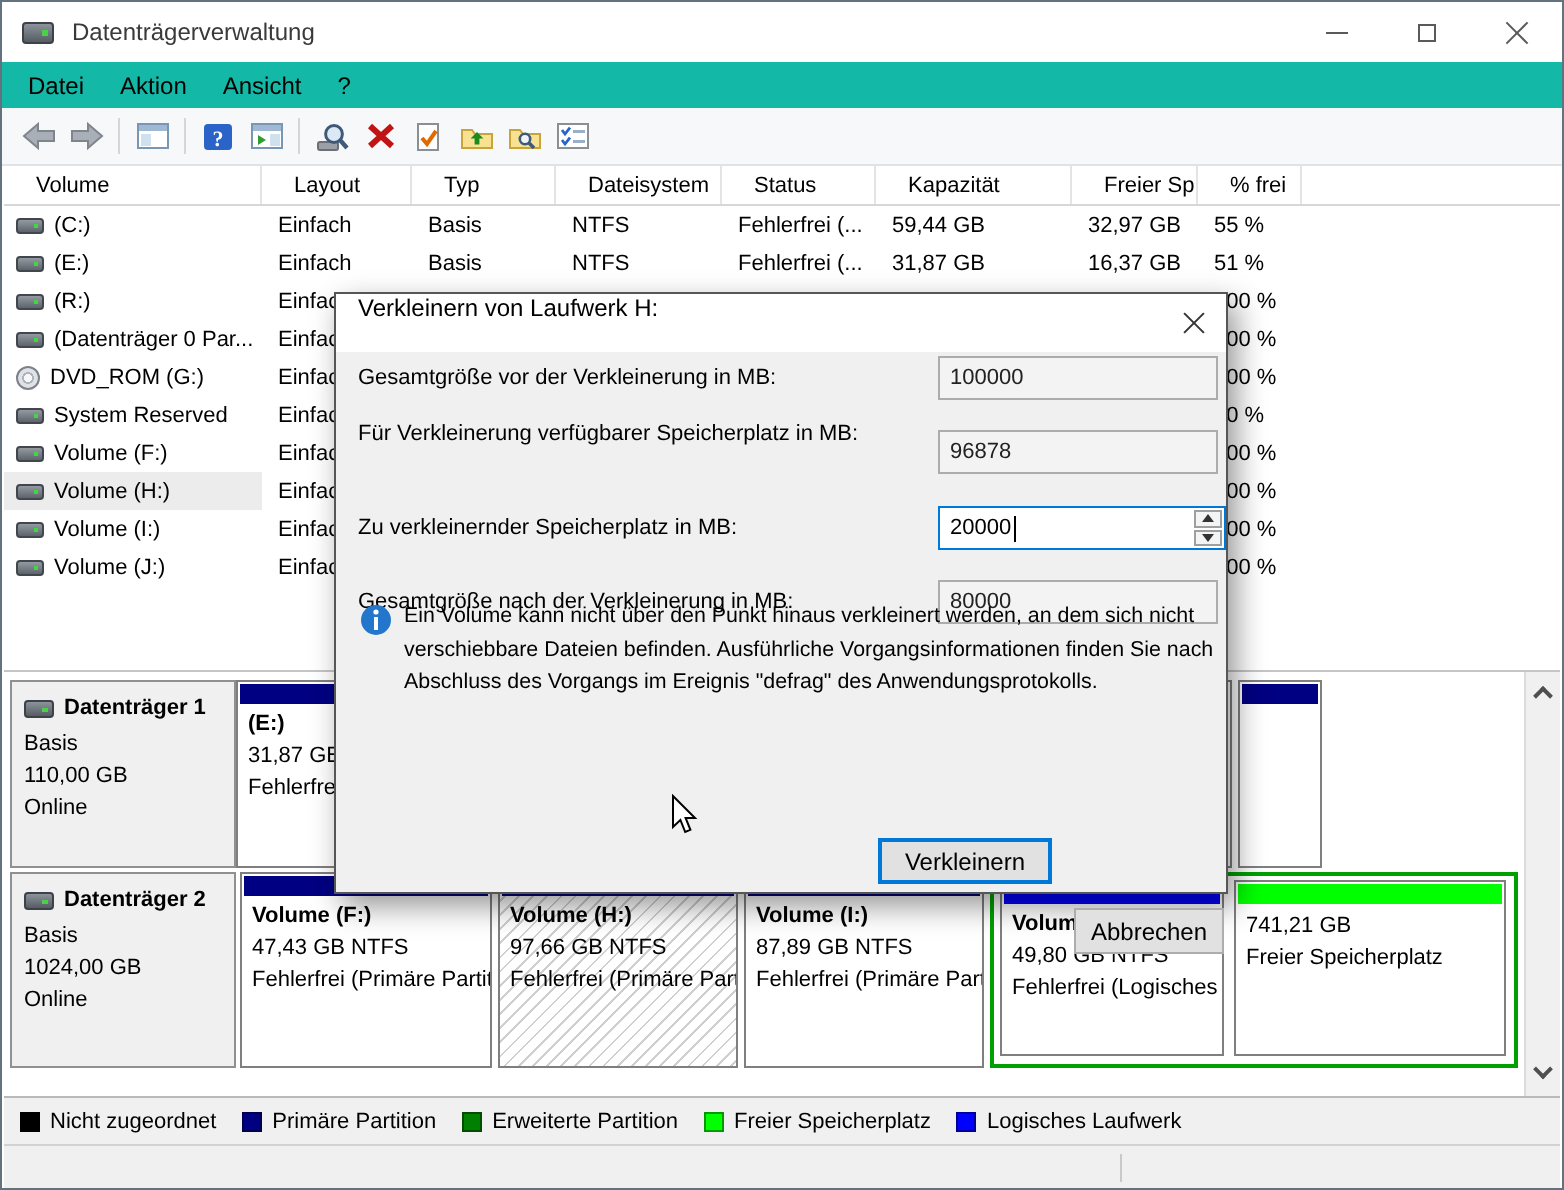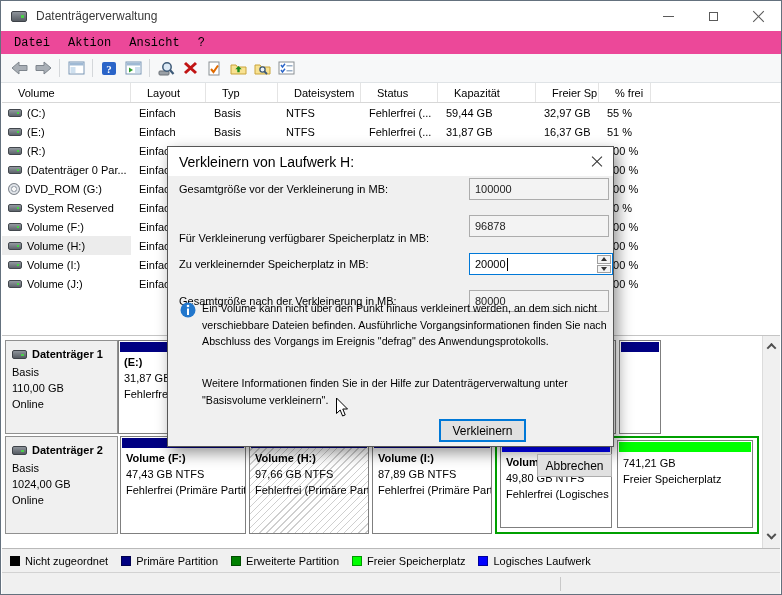--- a/index.html
+++ b/index.html
@@ -13,21 +13,21 @@
   .app-ico::after{content:"";position:absolute;right:2px;top:3px;width:3px;height:3px;background:#49d149;}
   .title-text{margin-left:9px;font-size:12px;color:#3a3a3a;}
   .win-btns{position:absolute;right:0;top:0;height:30px;display:flex;}
   .wbtn{width:45px;height:30px;display:flex;align-items:center;justify-content:center;}
   .g-min{width:11px;height:1px;background:#5a5a5a;}
   .g-max{width:9px;height:9px;border:1px solid #5a5a5a;}
   .g-x{position:relative;width:13px;height:13px;}
   .g-x::before,.g-x::after{content:"";position:absolute;left:-1px;top:6px;width:15px;height:1px;background:#5a5a5a;}
   .g-x::before{transform:rotate(45deg);} .g-x::after{transform:rotate(-45deg);}
   
-  .menubar{position:absolute;top:30px;left:0;right:0;height:23px;background:#ec4899;display:flex;align-items:center;font-size:12px;padding-left:4px;font-family:Liberation Mono, monospace;}
+  .menubar{position:absolute;top:30px;left:0;right:0;height:23px;background:#14b8a6;display:flex;align-items:center;font-size:12px;padding-left:4px;}
   .menu-item{padding:3px 9px;}
   .toolbar{position:absolute;top:53px;left:0;right:0;height:29px;background:#f7f8f9;border-bottom:1px solid #dfe3e6;
            display:flex;align-items:center;padding-left:6px;}
   .tbtn{width:24px;height:23px;display:flex;align-items:center;justify-content:center;}
   .tsep{width:1px;height:18px;background:#d4d7da;margin:0 4px;}
   
   .listpane{position:absolute;top:82px;left:1px;right:1px;height:252px;background:#fff;}
   .lheader,.vrow{display:grid;grid-template-columns:129px 75px 72px 83px 77px 98px 63px 52px 1fr;font-size:11px;align-items:center;}
   .lheader{height:20px;border-bottom:1px solid #d7d7d7;}
   .hc{height:100%;display:flex;align-items:center;padding-left:16px;border-right:1px solid #e4e4e4;white-space:nowrap;overflow:hidden;}
@@ -64,21 +64,21 @@
   
   .legend{position:absolute;top:547px;left:1px;right:1px;height:24px;background:#f0f0f0;border-top:1px solid #b9b9b9;
           display:flex;align-items:center;padding-left:8px;font-size:11px;}
   .lg-item{display:flex;align-items:center;margin-right:13px;white-space:nowrap;}
   .lg-sq{width:10px;height:10px;margin-right:5px;border:1px solid rgba(0,0,0,.4);}
   .statusbar{position:absolute;top:571px;left:1px;right:1px;height:22px;background:#f0f0f0;border-top:1px solid #d2d2d2;}
   .sb-div{position:absolute;left:558px;top:4px;bottom:3px;width:1px;background:#c9c9c9;}
   
   .dialog{position:absolute;left:166px;top:145px;width:447px;height:301px;background:#f0f0f0;
           border:1px solid #565656;box-shadow:4px 6px 14px rgba(0,0,0,.42);z-index:10;font-size:11px;}
-  .dlg-title{height:29px;background:#fff;display:flex;align-items:center;padding-left:11px;font-size:14px;}
+  .dlg-title{height:29px;background:#fff;display:flex;align-items:flex-start;padding-left:11px;font-size:12px;}
   .dlg-close{position:absolute;right:9px;top:8px;width:14px;height:14px;}
   .dlg-close::before,.dlg-close::after{content:"";position:absolute;left:0;top:6px;width:14px;height:1px;background:#333;}
   .dlg-close::before{transform:rotate(45deg);} .dlg-close::after{transform:rotate(-45deg);}
   .dlg-label{position:absolute;left:11px;white-space:nowrap;}
   .dlg-box{position:absolute;left:301px;width:140px;height:22px;background:#f3f3f3;border:1px solid #acacac;
            display:flex;align-items:center;padding-left:5px;color:#222;}
   .spinner{position:absolute;left:301px;top:106px;width:144px;height:22px;background:#fff;border:1px solid #0078d7;
            display:flex;align-items:center;}
   .spin-val{padding-left:5px;}
   .caret{width:1px;height:13px;background:#000;margin-left:1px;}
@@ -461,21 +461,21 @@
     <div class="dlg-title">
       <span>Verkleinern von Laufwerk H:</span>
     </div>
     <div class="dlg-close"></div>
 
     <div class="dlg-label" style="top:36px;">Gesamtgröße vor der Verkleinerung in MB:</div>
     <div class="dlg-box" style="top:31px;">
         <span>100000</span>
       </div>
 
-    <div class="dlg-label" style="top:85px;">Für Verkleinerung verfügbarer Speicherplatz in MB:</div>
+    <div class="dlg-label" style="top:64px;">Für Verkleinerung verfügbarer Speicherplatz in MB:</div>
     <div class="dlg-box" style="top:68px;">
         <span>96878</span>
       </div>
 
     <div class="dlg-label" style="top:111px;">Zu verkleinernder Speicherplatz in MB:</div>
     <div class="spinner">
       <span class="spin-val">20000</span>
       <span class="caret"></span>
       <div class="spin-btns">
         <div class="spin-b">
@@ -495,22 +495,20 @@
     <div class="dlg-info-icon">
       <svg width="16" height="16">
           <circle cx="8" cy="8" r="7.5" fill="#2277cc"></circle>
           <rect x="7" y="6.5" width="2" height="6.5" fill="#fff"></rect>
           <circle cx="8" cy="4" r="1.3" fill="#fff"></circle>
         </svg>
     </div>
     <div class="dlg-para" style="top:153px;">Ein Volume kann nicht über den Punkt hinaus verkleinert werden, an dem sich nicht
 verschiebbare Dateien befinden. Ausführliche Vorgangsinformationen finden Sie nach
 Abschluss des Vorgangs im Ereignis "defrag" des Anwendungsprotokolls.</div>
-    <div class="dlg-para" style="top:228px;">Weitere Informationen finden Sie in der Hilfe zur Datenträgerverwaltung unter
-"Basisvolume verkleinern".</div>
 
     <div class="btn btn-shrink">Verkleinern</div>
     <div class="btn btn-cancel">Abbrechen</div>
   </div>
 
   <div class="cursor">
     <svg width="14" height="21">
         <path d="M1.5 1 L1.5 16.5 L5.2 13 L7.6 19 L10.2 17.9 L7.8 12 L12.5 12 Z" fill="#fff" stroke="#000" stroke-width="1"></path>
       </svg>
   </div>

